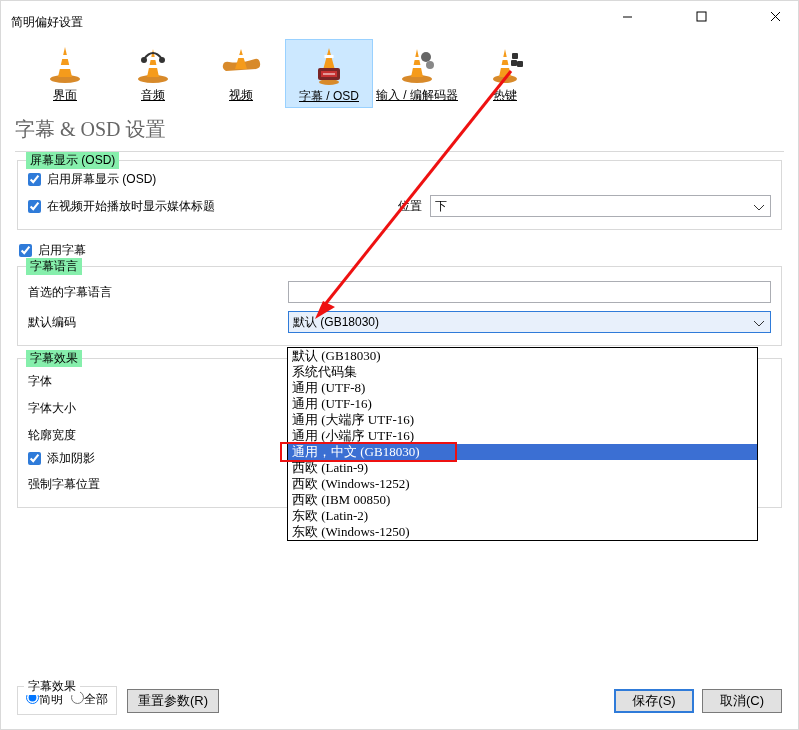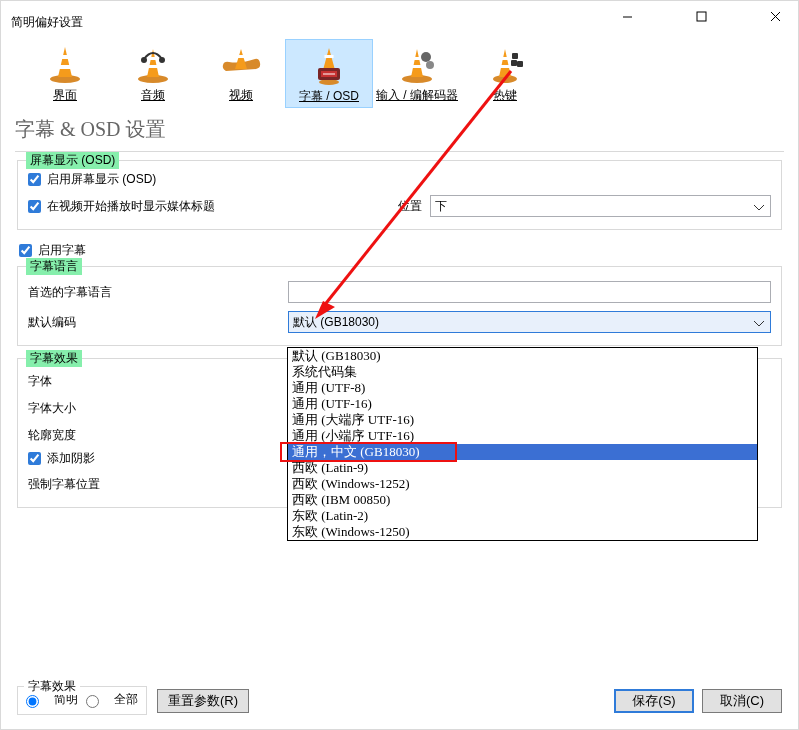--- a/index.html
+++ b/index.html
@@ -124,21 +124,21 @@
     position: absolute;
     bottom: 0;
     left: 0; right: 0;
     padding: 8px 16px 14px;
     display: flex;
     align-items: center;
   }
   .radioset { display:flex; flex-direction:column; border:1px solid #d9d9d9; padding:4px 8px 6px; position:relative; }
   .radioset .legend2 { position:absolute; top:-9px; left:6px; background:#fff; padding:0 4px; }
   .radios { display:flex; gap:8px; }
-  .radios label { display:flex; align-items:flex-end; gap:15px; }
+  .radios label { display:flex; align-items:flex-start; gap:0; }
   .radios input { width:13px; height:13px; }
 
   .btn {
     min-width: 80px;
     height: 24px;
     border: 1px solid #7a7a7a;
     background: #e1e1e1;
     display: inline-flex;
     align-items: center;
     justify-content: center;

